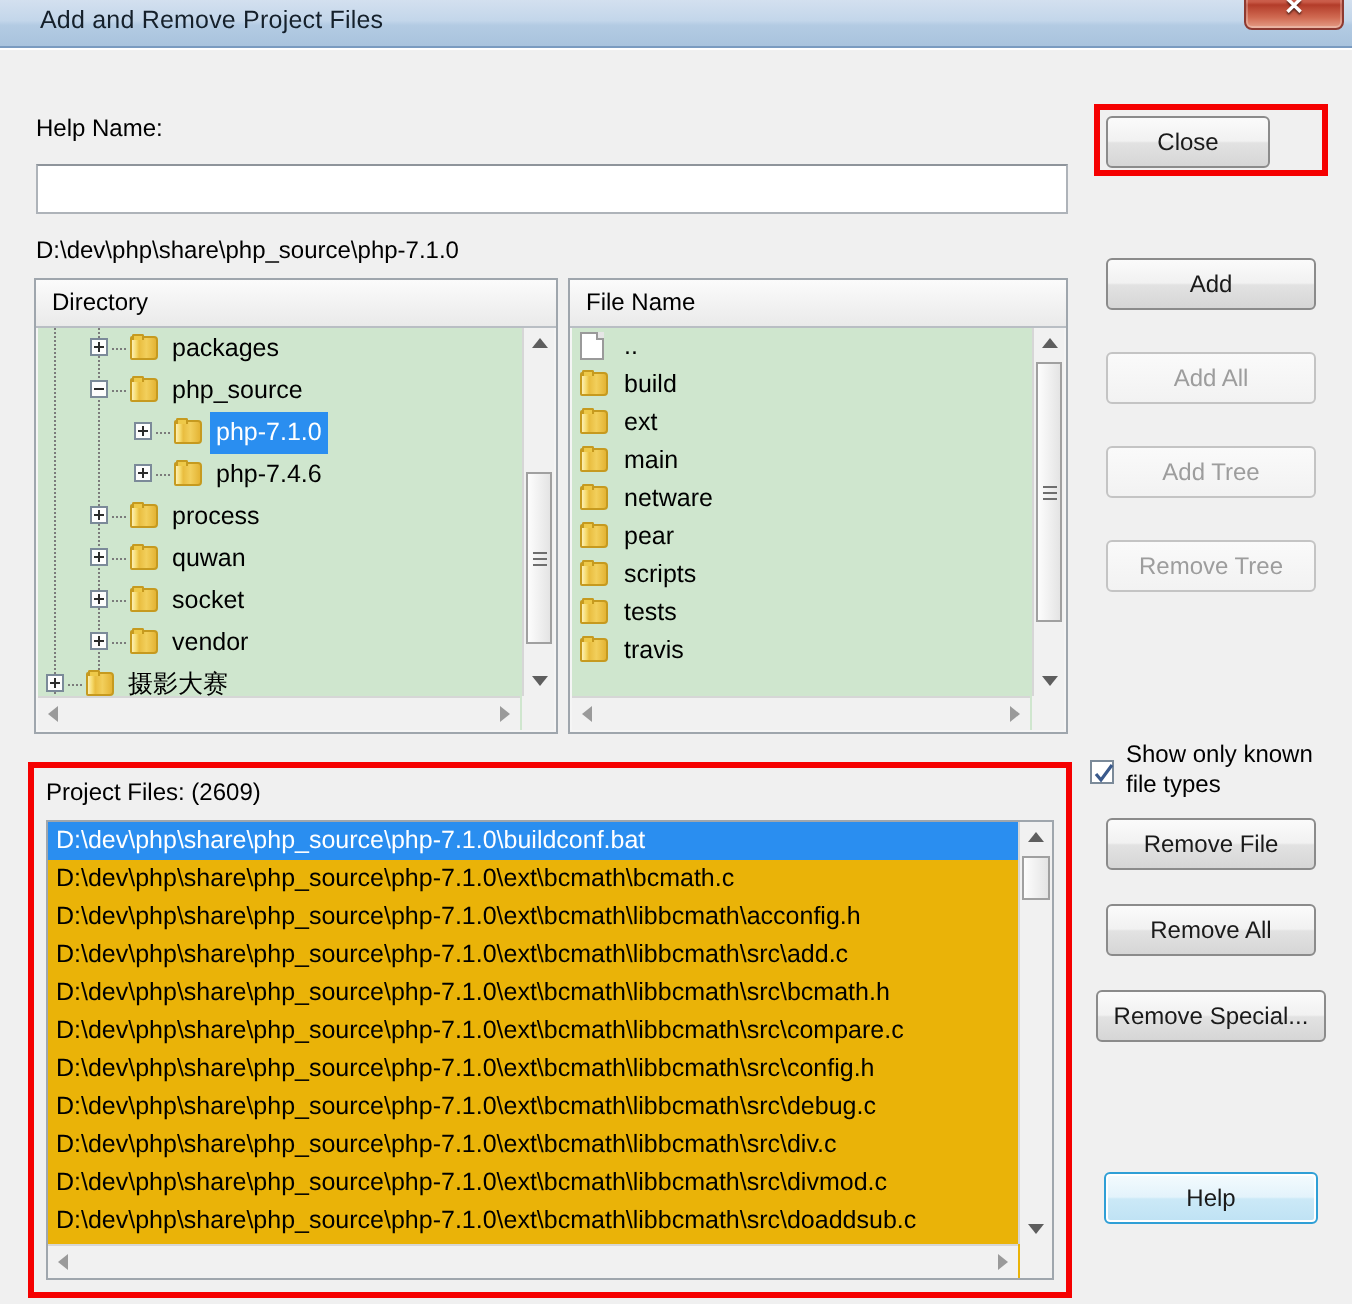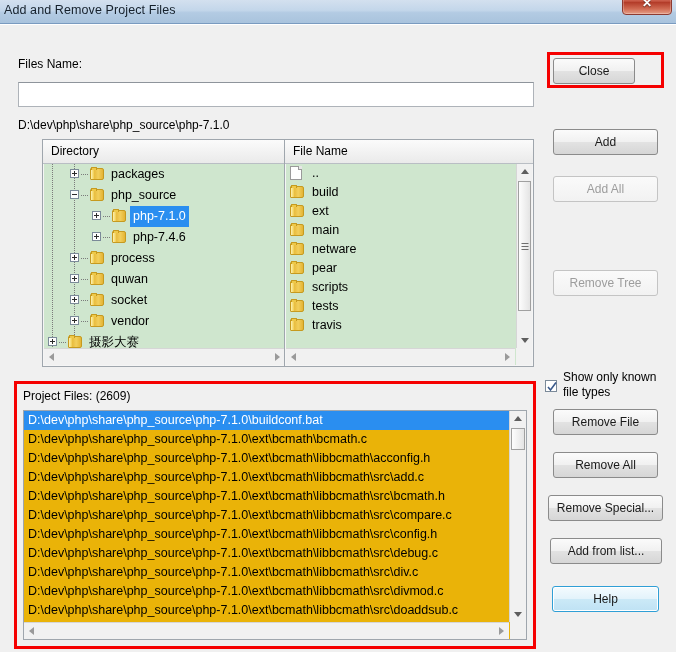--- a/index.html
+++ b/index.html
@@ -11,21 +11,21 @@
   .window{position:relative;width:676px;height:652px;background:#f0f0f0;}
 
   
   .titlebar{
     position:absolute;left:0;top:0;width:676px;height:24px;
     background:linear-gradient(to bottom,#d3e0ef 0%,#c3d6ea 45%,#b3cbe3 55%,#a9c3dd 100%);
     border-bottom:1px solid #7a9bc0;
     box-sizing:border-box;
   }
   .titlebar-text{
-    position:absolute;left:4px;top:3px;font-size:12.5px;color:#15202b;
+    position:absolute;left:20px;top:3px;font-size:12.5px;color:#15202b;
     white-space:nowrap;letter-spacing:.1px;
   }
   .close-btn{
     position:absolute;right:4px;top:-8px;width:48px;height:21px;
     border:1px solid #8d3a31;border-radius:0 0 4px 4px;
     background:linear-gradient(to bottom,#d97b6b 0%,#c95a47 38%,#b33c29 45%,#d06a52 75%,#e59e87 100%);
     box-shadow:inset 0 0 0 1px rgba(255,255,255,.25);
     cursor:pointer;
   }
   .close-x{
@@ -59,21 +59,21 @@
     position:absolute;left:0;top:0;right:0;height:24px;
     background:linear-gradient(to bottom,#fbfbfb,#eaeaea);
     border-bottom:1px solid #b9bec4;box-sizing:border-box;
     padding:4px 0 0 8px;font-size:12px;color:#000;
   }
   .panel-body{
     position:absolute;left:1px;top:24px;right:1px;bottom:1px;
     background:#cfe6ce;overflow:hidden;box-sizing:border-box;
   }
 
-  #dirPanel{left:17px;top:114px;width:262px;height:228px;margin-left:25px;}
+  #dirPanel{left:17px;top:114px;width:262px;height:228px;}
   #filePanel{left:284px;top:114px;width:250px;height:228px;}
 
   
   .tree{position:absolute;left:0;top:0;right:17px;bottom:17px;overflow:hidden;background:#cfe6ce;}
   .trow{position:relative;height:21px;white-space:nowrap;font-size:12.5px;line-height:21px;}
   .tguide{position:absolute;top:0;bottom:0;width:1px;
     background-image:linear-gradient(to bottom,#7b7b7b 50%,transparent 50%);
     background-size:1px 2px;}
   .plus{
     position:absolute;top:5px;width:9px;height:9px;border:1px solid #7b8a99;
@@ -178,21 +178,21 @@
 
   <div class="titlebar">
     <div class="titlebar-text">Add and Remove Project Files</div>
     <div class="close-btn">
       <div class="close-x">✕</div>
     </div>
   </div>
 
   <div class="client">
 
-    <div class="lbl" style="left:18px;top:32px;">Files Name:</div>
+    <div class="lbl" style="left:18px;top:32px;">Help Name:</div>
     <input class="filename-input" type="text" value="" placeholder="" style="">
     <div class="pathline">D:\dev\php\share\php_source\php-7.1.0</div>
 
     <div class="panel" id="dirPanel">
       <div class="panel-head">Directory</div>
       <div class="panel-body">
         <div class="tree" id="dirTree">
             <div class="tguide" style="left: 8px;"></div>
             <div class="tguide" style="left: 30px;"></div>
             <div class="trow">
@@ -322,31 +322,31 @@
         </div>
         <div class="corner" style="right:0;bottom:0;"></div>
       </div>
     </div>
 
     <div class="redbox" style="left:547px;top:27px;width:117px;height:36px;"></div>
     <div class="btn" style="left:553px;top:33px;width:82px;">Close</div>
 
     <div class="btn" style="left:553px;top:104px;width:105px;">Add</div>
     <div class="btn disabled" style="left:553px;top:151px;width:105px;">Add All</div>
+    <div class="btn disabled" style="left:553px;top:198px;width:105px;">Add Tree</div>
     <div class="btn disabled" style="left:553px;top:245px;width:105px;">Remove Tree</div>
 
     <div class="chk-wrap">
       <div class="chk">
         <svg width="10" height="12" viewBox="0 0 10 12">
           <path d="M1 6 L3.5 9 L9 1.5" stroke="#3a5a8c" stroke-width="1.6" fill="none"></path>
         </svg>
       </div>
       <div class="chk-label">Show only known file types</div>
     </div>
 
     <div class="btn" style="left:553px;top:384px;width:105px;">Remove File</div>
     <div class="btn" style="left:553px;top:427px;width:105px;">Remove All</div>
     <div class="btn" style="left:548px;top:470px;width:115px;">Remove Special...</div>
-    <div class="btn" style="left:550px;top:513px;width:112px;">Add from list...</div>
     <div class="btn accent" style="left:552px;top:561px;width:107px;">Help</div>
 
   </div>
 </div>
 
 </body></html>

